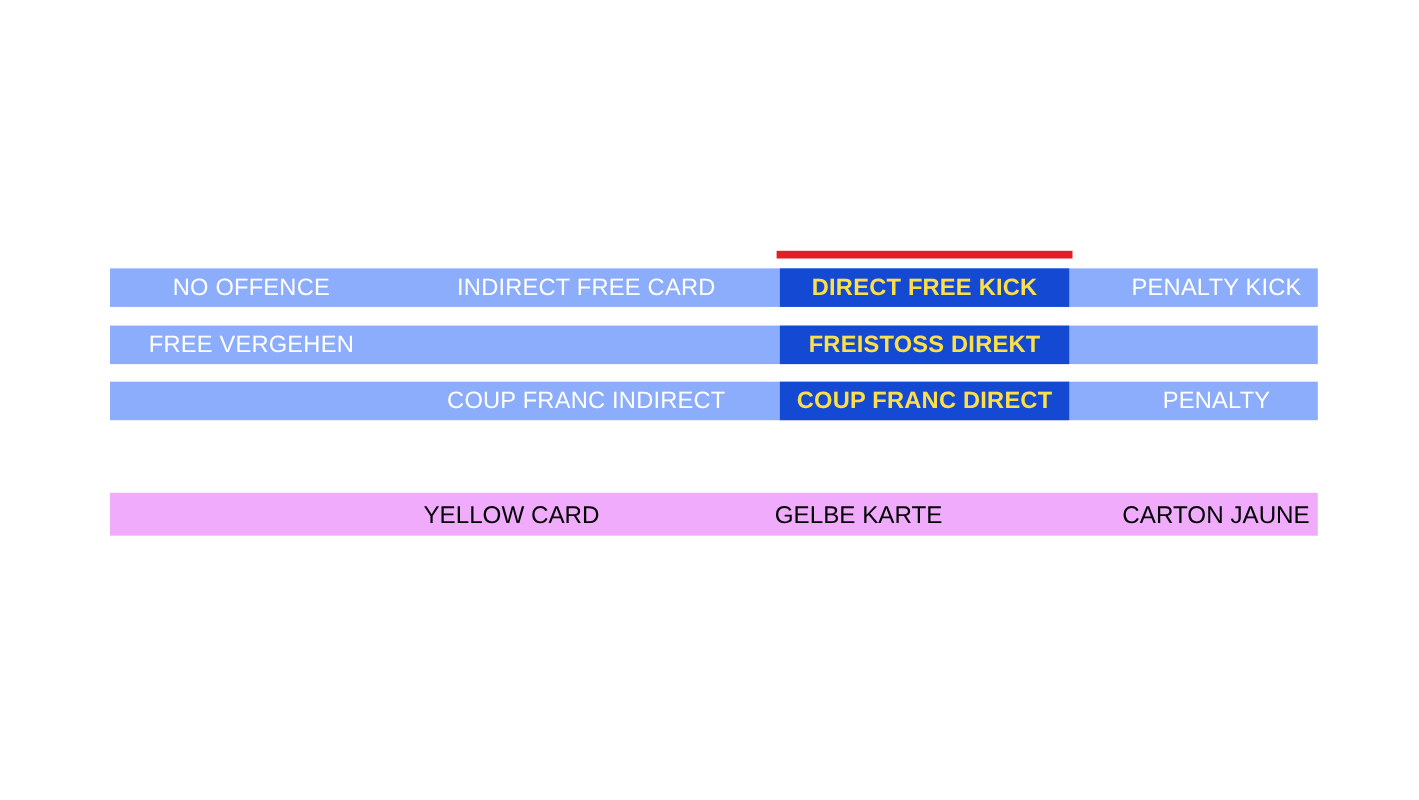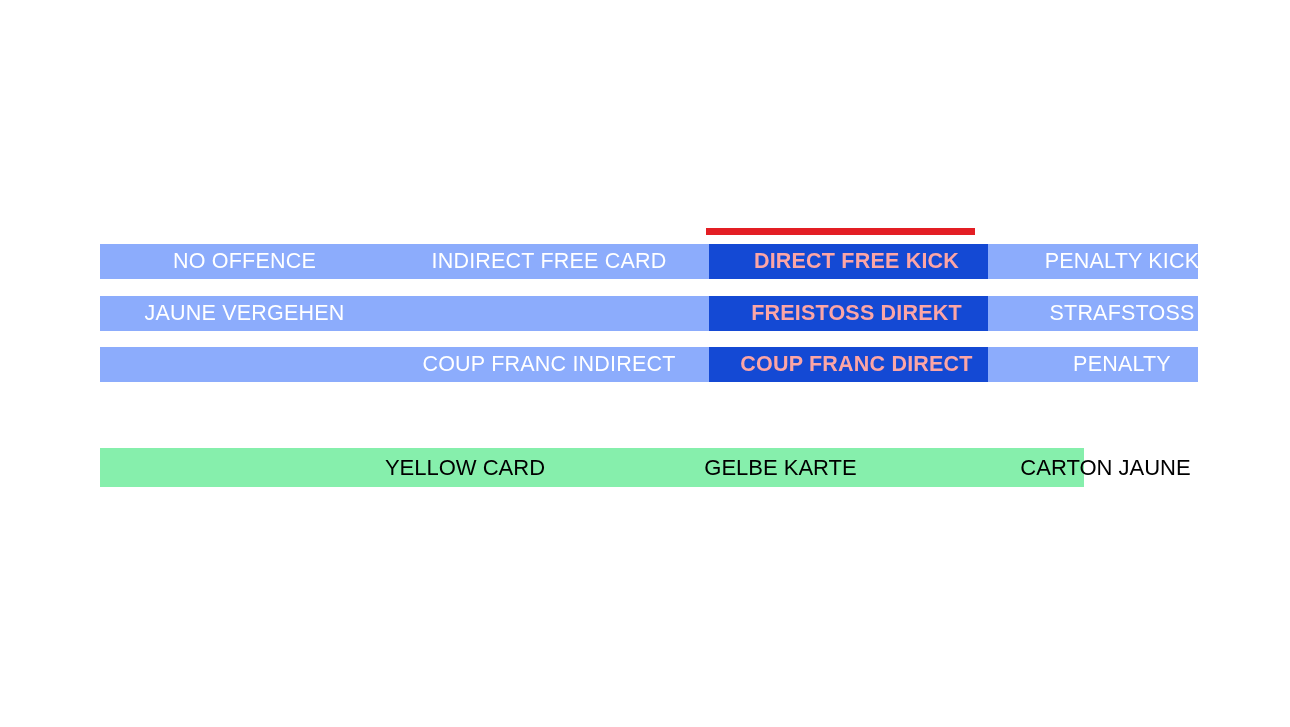--- a/index.html
+++ b/index.html
@@ -49,50 +49,49 @@
     height: 35px;
     display: flex;
     align-items: center;
     justify-content: center;
     color: #ffffff;
     font-size: 21.5px;
     font-weight: 400;
     letter-spacing: 0.2px;
     white-space: nowrap;
     line-height: 1;
-    padding-left: 16px;
   }
 
   
   .col-1 { left: 0px;   width: 257px; }
   .col-2 { left: 257px; width: 352px; }
   .col-3 { left: 609px; width: 263px; }
   .col-4 { left: 872px; width: 268px; }
 
   
   .cell.selected {
     background: #1449D4;
-    color: #fca5a5;
+    color: #fde047;
     font-weight: 700;
   }
   .row-1 .cell.selected,
   .row-2 .cell.selected,
   .row-3 .cell.selected {
     left: 609px;
     width: 263px;
   }
 
   
   .card-banner {
     position: absolute;
     left: 100px;
     top: 448px;
-    width: 984px;
+    width: 1098px;
     height: 39px;
-    background: #86efac;
+    background: #f0abfc;
   }
   .card-label {
     position: absolute;
     top: 0;
     height: 39px;
     display: flex;
     align-items: center;
     justify-content: center;
     color: #000000;
     font-size: 22px;
@@ -112,23 +111,22 @@
   <div class="red-marker"></div>
 
   <div class="row row-1">
     <div class="cell col-1">NO OFFENCE</div>
     <div class="cell col-2">INDIRECT FREE CARD</div>
     <div class="cell col-3 selected">DIRECT FREE KICK</div>
     <div class="cell col-4">PENALTY KICK</div>
   </div>
 
   <div class="row row-2">
-    <div class="cell col-1">JAUNE VERGEHEN</div>
+    <div class="cell col-1">FREE VERGEHEN</div>
     <div class="cell col-3 selected">FREISTOSS DIREKT</div>
-    <div class="cell col-4">STRAFSTOSS</div>
   </div>
 
   <div class="row row-3">
     <div class="cell col-2">COUP FRANC INDIRECT</div>
     <div class="cell col-3 selected">COUP FRANC DIRECT</div>
     <div class="cell col-4">PENALTY</div>
   </div>
 
   <div class="card-banner">
     <div class="card-label card-1">YELLOW CARD</div>

